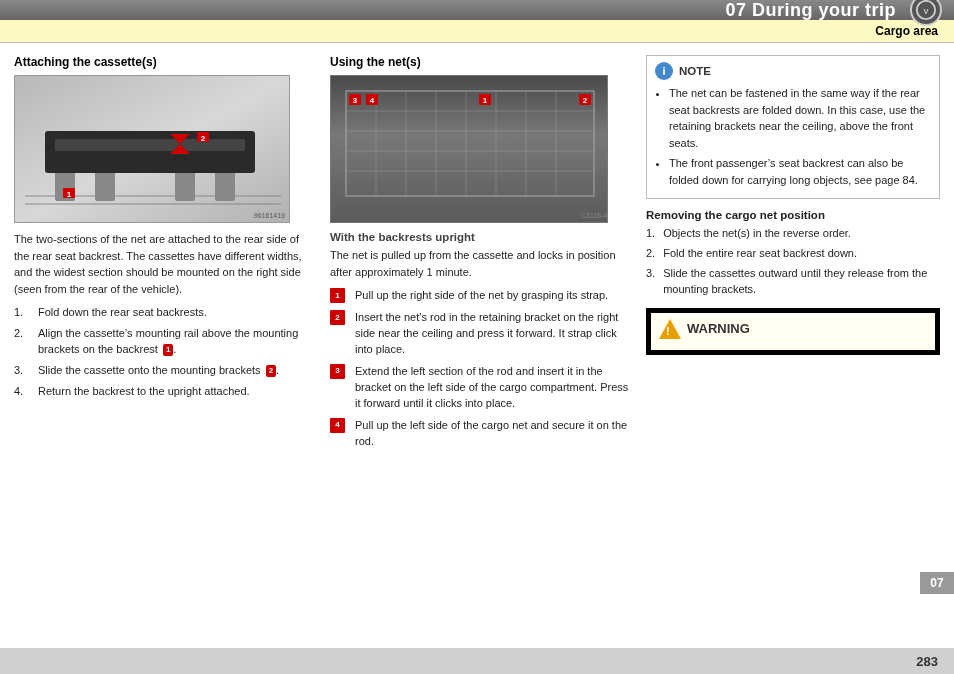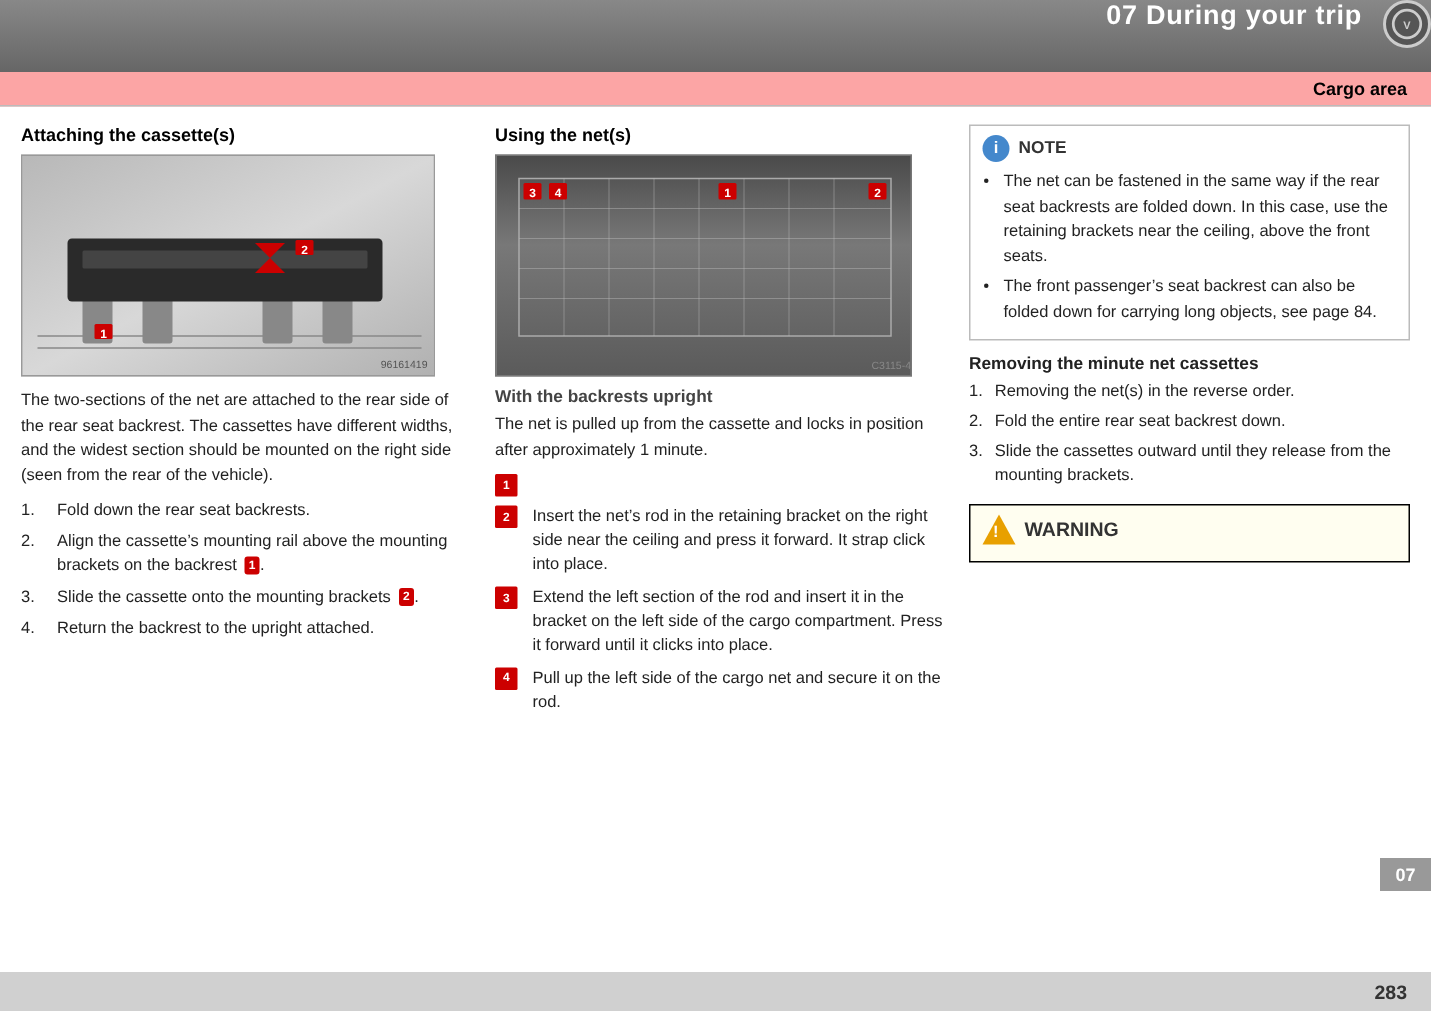--- a/index.html
+++ b/index.html
@@ -9,23 +9,25 @@
       font-family: Arial, Helvetica, sans-serif;
       font-size: 11.5px;
       background: #fff;
       overflow: hidden;
       position: relative;
     }
 
     
     .top-header {
       background: linear-gradient(to bottom, #888, #666);
-      height: 48px;
-      display: flex;
+      height: 20px;
+      display: flex;
+      align-items: center;
       justify-content: flex-end;
+      padding-right: 12px;
     }
     .top-header-title {
       color: #fff;
       font-size: 18px;
       font-weight: bold;
       margin-right: 14px;
       letter-spacing: 0.5px;
     }
     .volvo-logo {
       width: 32px;
@@ -37,21 +39,21 @@
       align-items: center;
       justify-content: center;
     }
     .volvo-logo svg {
       width: 22px;
       height: 22px;
     }
 
     
     .section-header {
-      background: #fca5a5;
+      background: #fef9c3;
       text-align: right;
       padding: 4px 16px;
       font-weight: bold;
       font-size: 12px;
       border-bottom: 1px solid #bbb;
     }
 
     
     .content {
       display: flex;
@@ -228,21 +230,21 @@
     }
     .numbered-steps li {
       display: flex;
       gap: 8px;
       margin-bottom: 4px;
       font-size: 11px;
       line-height: 1.45;
       color: #222;
     }
     .warning-box {
-      border: 1px solid #000000;
+      border: 5px solid #000000;
       background: #fffef0;
       padding: 6px 8px;
     }
     .warning-header {
       display: flex;
       align-items: center;
       gap: 6px;
       font-weight: bold;
       font-size: 13px;
       margin-bottom: 5px;
@@ -430,20 +432,21 @@
 
         <text x="250" y="142" font-size="7" fill="#888">C3115-46</text>
       </svg>
     </div>
 
     <div class="sub-title">With the backrests upright</div>
     <p class="body-text">The net is pulled up from the cassette and locks in position after approximately 1 minute.</p>
 
     <div class="icon-step">
       <span class="numbered-icon">1</span>
+      <span>Pull up the right side of the net by grasping its strap.</span>
     </div>
     <div class="icon-step">
       <span class="numbered-icon">2</span>
       <span>Insert the net’s rod in the retaining bracket on the right side near the ceiling and press it forward. It strap click into place.</span>
     </div>
     <div class="icon-step">
       <span class="numbered-icon">3</span>
       <span>Extend the left section of the rod and insert it in the bracket on the left side of the cargo compartment. Press it forward until it clicks into place.</span>
     </div>
     <div class="icon-step">
@@ -458,25 +461,25 @@
       <div class="note-header">
         <div class="info-icon">i</div>
         <span>NOTE</span>
       </div>
       <ul class="bullet-list">
         <li>The net can be fastened in the same way if the rear seat backrests are folded down. In this case, use the retaining brackets near the ceiling, above the front seats.</li>
         <li>The front passenger’s seat backrest can also be folded down for carrying long objects, see page 84.</li>
       </ul>
     </div>
 
-    <div class="removing-title">Removing the minute net cassettes</div>
+    <div class="removing-title">Removing the cargo net position</div>
     <ol class="numbered-steps">
       <li>
         <span>1.</span>
-        <span>Removing the net(s) in the reverse order.</span>
+        <span>Objects the net(s) in the reverse order.</span>
       </li>
       <li>
         <span>2.</span>
         <span>Fold the entire rear seat backrest down.</span>
       </li>
       <li>
         <span>3.</span>
         <span>Slide the cassettes outward until they release from the mounting brackets.</span>
       </li>
     </ol>

